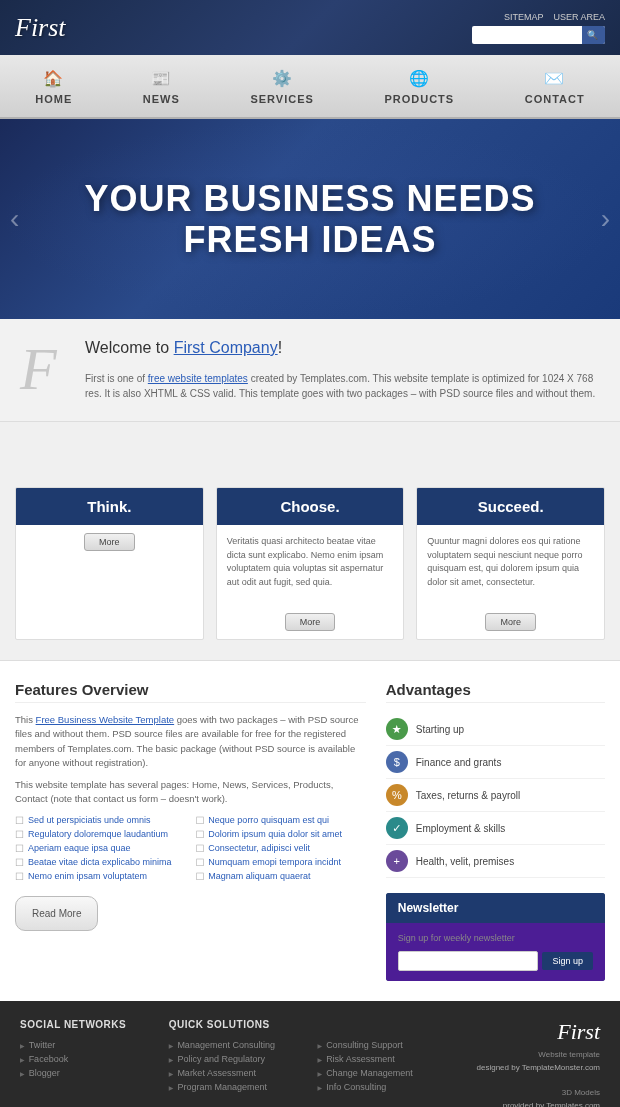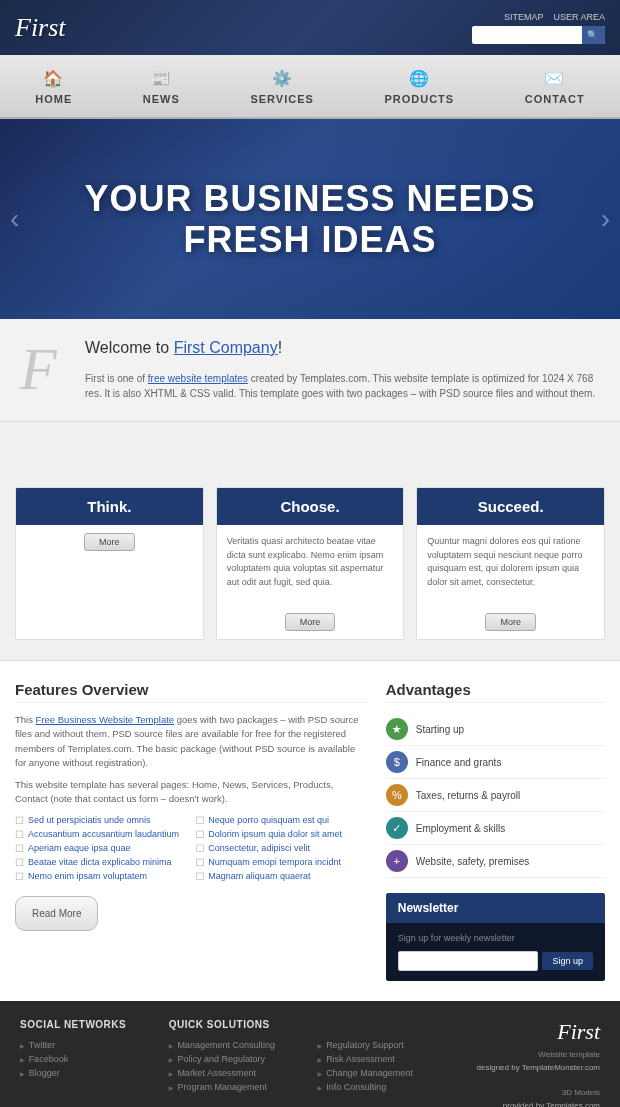--- a/index.html
+++ b/index.html
@@ -311,21 +311,21 @@
       overflow: hidden;
     }
     .newsletter-header {
       background: #1e3a6e;
       color: #fff;
       padding: 8px 12px;
       font-size: 12px;
       font-weight: bold;
     }
     .newsletter-body {
-      background: #0f172a;
+      background: #4c1d95;
       padding: 10px 12px;
     }
     .newsletter-body p {
       font-size: 9px;
       color: #888;
       margin-bottom: 8px;
     }
     .newsletter-form {
       display: flex;
       gap: 4px;
@@ -498,21 +498,21 @@
 </div>
 
 <div class="main-content">
   <div class="content-left">
     <div class="section-title">Features Overview</div>
     <p>This <a>Free Business Website Template</a> goes with two packages – with PSD source files and without them. PSD source files are available for free for the registered members of Templates.com. The basic package (without PSD source is available for anyone without registration).</p>
     <p>This website template has several pages: Home, News, Services, Products, Contact (note that contact us form – doesn't work).</p>
     <div class="feature-list">
       <span class="feature-item">Sed ut perspiciatis unde omnis</span>
       <span class="feature-item">Neque porro quisquam est qui</span>
-      <span class="feature-item">Accusantium accusantium laudantium</span>
+      <span class="feature-item">Regulatory doloremque laudantium</span>
       <span class="feature-item">Dolorim ipsum quia dolor sit amet</span>
       <span class="feature-item">Aperiam eaque ipsa quae</span>
       <span class="feature-item">Consectetur, adipisci velit</span>
       <span class="feature-item">Beatae vitae dicta explicabo minima</span>
       <span class="feature-item">Numquam emopi tempora incidnt</span>
       <span class="feature-item">Nemo enim ipsam voluptatem</span>
       <span class="feature-item">Magnam aliquam quaerat</span>
     </div>
     <button class="read-more-btn">Read More</button>
   </div>
@@ -531,21 +531,21 @@
       <li>
         <div class="adv-icon orange">%</div>
         <span>Taxes, returns &amp; payroll</span>
       </li>
       <li>
         <div class="adv-icon teal">✓</div>
         <span>Employment &amp; skills</span>
       </li>
       <li>
         <div class="adv-icon purple">+</div>
-        <span>Website, safety, premises</span>
+        <span>Health, velit, premises</span>
       </li>
     </ul>
 
     <div class="newsletter">
       <div class="newsletter-header">Newsletter</div>
       <div class="newsletter-body">
         <p>Sign up for weekly newsletter</p>
         <div class="newsletter-form">
           <input type="email" style="">
           <button>Sign up</button>
@@ -569,21 +569,21 @@
     <ul>
       <li>Management Consulting</li>
       <li>Policy and Regulatory</li>
       <li>Market Assessment</li>
       <li>Program Management</li>
     </ul>
   </div>
   <div class="footer-col">
     <h4>&nbsp;</h4>
     <ul>
-      <li>Regulatory Support</li>
+      <li>Consulting Support</li>
       <li>Risk Assessment</li>
       <li>Change Management</li>
       <li>Info Consulting</li>
     </ul>
   </div>
   <div class="footer-logo-col">
     <div class="footer-logo">First</div>
     <p>
       <span>Website template</span><br>
       <a>designed by TemplateMonster.com</a><br><br>

